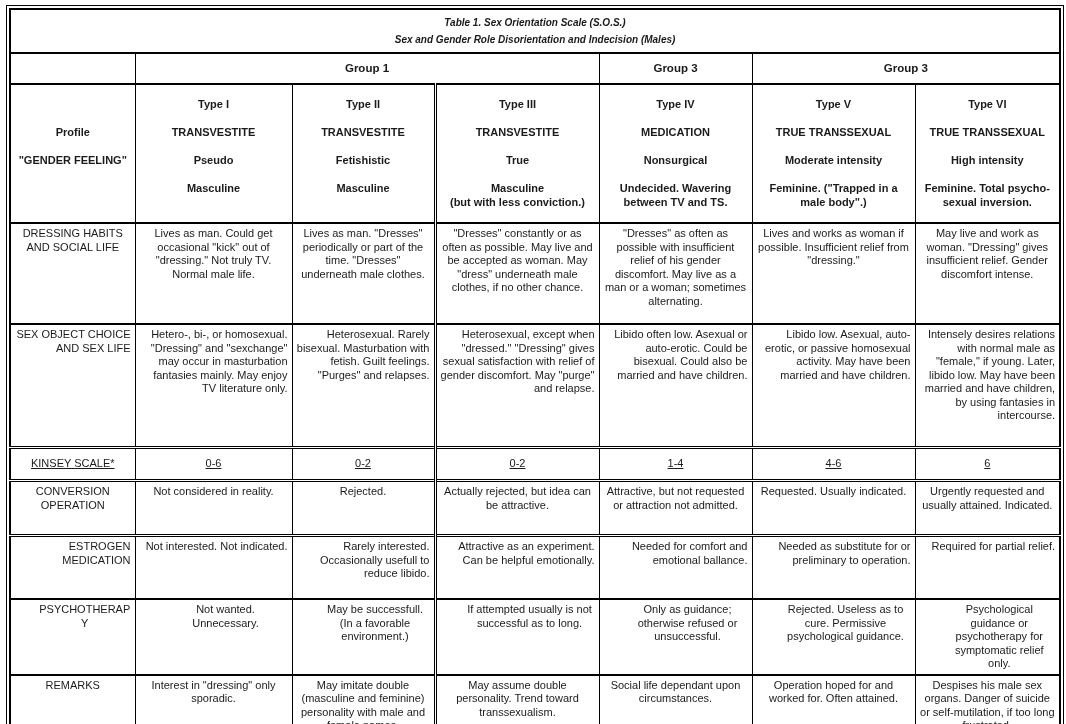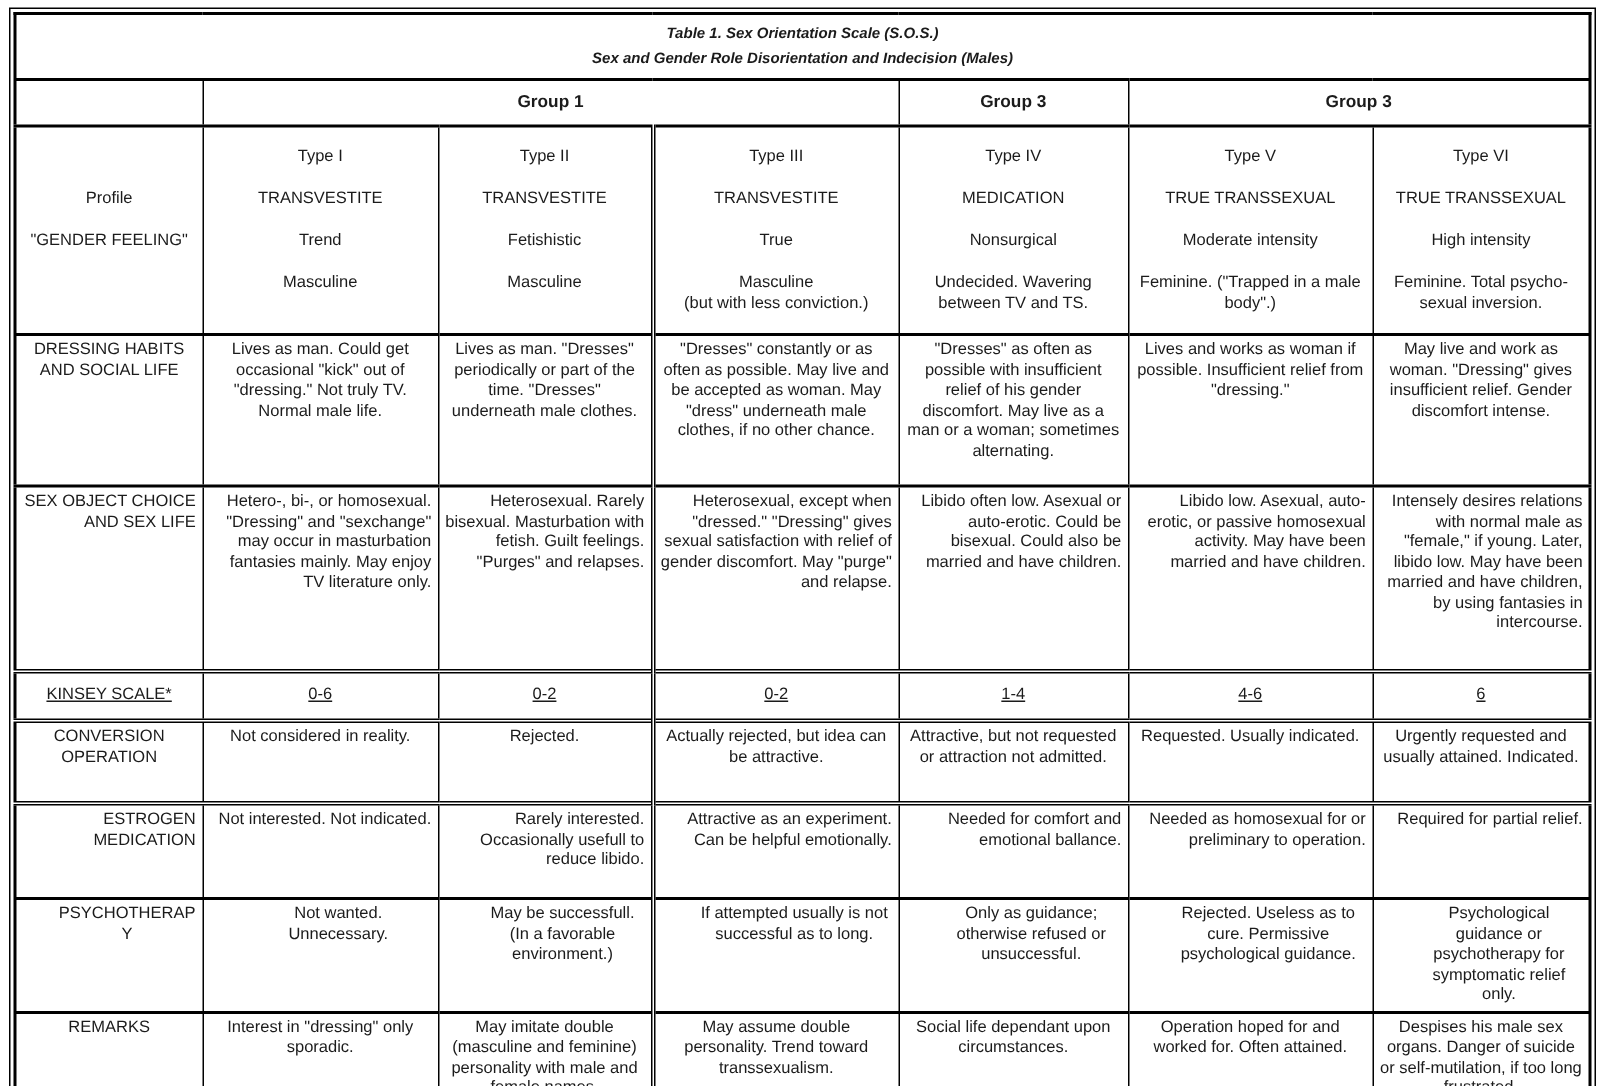--- a/index.html
+++ b/index.html
@@ -36,21 +36,21 @@
   tr.hdbl > td { border-top: 3px double #000; }
   
   td.dbl-left { border-left: 3px double #000; }
 
   tr.title-row td { border: none; height: 38px; vertical-align: middle; padding: 2px; }
   .title-line { font-weight: bold; font-style: italic; font-size: 10px; line-height: 17px; }
 
   tr.group-row td { height: 23px; vertical-align: middle; font-weight: bold; font-size: 11.5px; }
 
   tr.profile-row td { height: 121px; padding-top: 13px; }
-  .pslot { min-height: 28px; line-height: 13.5px; }
+  .pslot { min-height: 28px; line-height: 13.5px; font-weight: bold; }
   .pslot.feeling { white-space: pre-line; }
 
   tr.r-dressing td     { height: 93px; }
   tr.r-sexobj td       { height: 115px; text-align: right; }
   tr.r-kinsey td       { height: 24px; vertical-align: middle; text-decoration: underline; }
   tr.r-conversion td   { height: 46px; }
   tr.r-estrogen td     { height: 55px; text-align: right; }
   tr.r-psycho td       { height: 47px; padding-left: 28px; }
   tr.r-remarks td      { height: 77px; }
   .rowlabel { }
@@ -90,21 +90,21 @@
   <tr class="profile-row hb">
     <td>
       <div class="pslot"></div>
       <div class="pslot">Profile</div>
       <div class="pslot">"GENDER FEELING"</div>
       <div class="pslot"></div>
     </td>
     <td>
       <div class="pslot">Type I</div>
       <div class="pslot">TRANSVESTITE</div>
-      <div class="pslot">Trend</div>
+      <div class="pslot">Pseudo</div>
       <div class="pslot feeling">Masculine</div>
     </td>
     <td>
       <div class="pslot">Type II</div>
       <div class="pslot">TRANSVESTITE</div>
       <div class="pslot">Fetishistic</div>
       <div class="pslot feeling">Masculine</div>
     </td>
     <td class="dbl-left">
       <div class="pslot">Type III</div>
@@ -172,21 +172,21 @@
     <td>Requested. Usually indicated.</td>
     <td>Urgently requested and usually attained. Indicated.</td>
   </tr>
 
   <tr class="r-estrogen hdbl">
     <td class="rowlabel">ESTROGEN MEDICATION</td>
     <td>Not interested. Not indicated.</td>
     <td>Rarely interested. Occasionally usefull to reduce libido.</td>
     <td class="dbl-left">Attractive as an experiment. Can be helpful emotionally.</td>
     <td>Needed for comfort and emotional ballance.</td>
-    <td>Needed as homosexual for or preliminary to operation.</td>
+    <td>Needed as substitute for or preliminary to operation.</td>
     <td>Required for partial relief.</td>
   </tr>
 
   <tr class="r-psycho hb">
     <td class="rowlabel">PSYCHOTHERAPY</td>
     <td>Not wanted. Unnecessary.</td>
     <td>May be successfull. (In a favorable environment.)</td>
     <td class="dbl-left">If attempted usually is not successful as to long.</td>
     <td>Only as guidance; otherwise refused or unsuccessful.</td>
     <td>Rejected. Useless as to cure. Permissive psychological guidance.</td>

